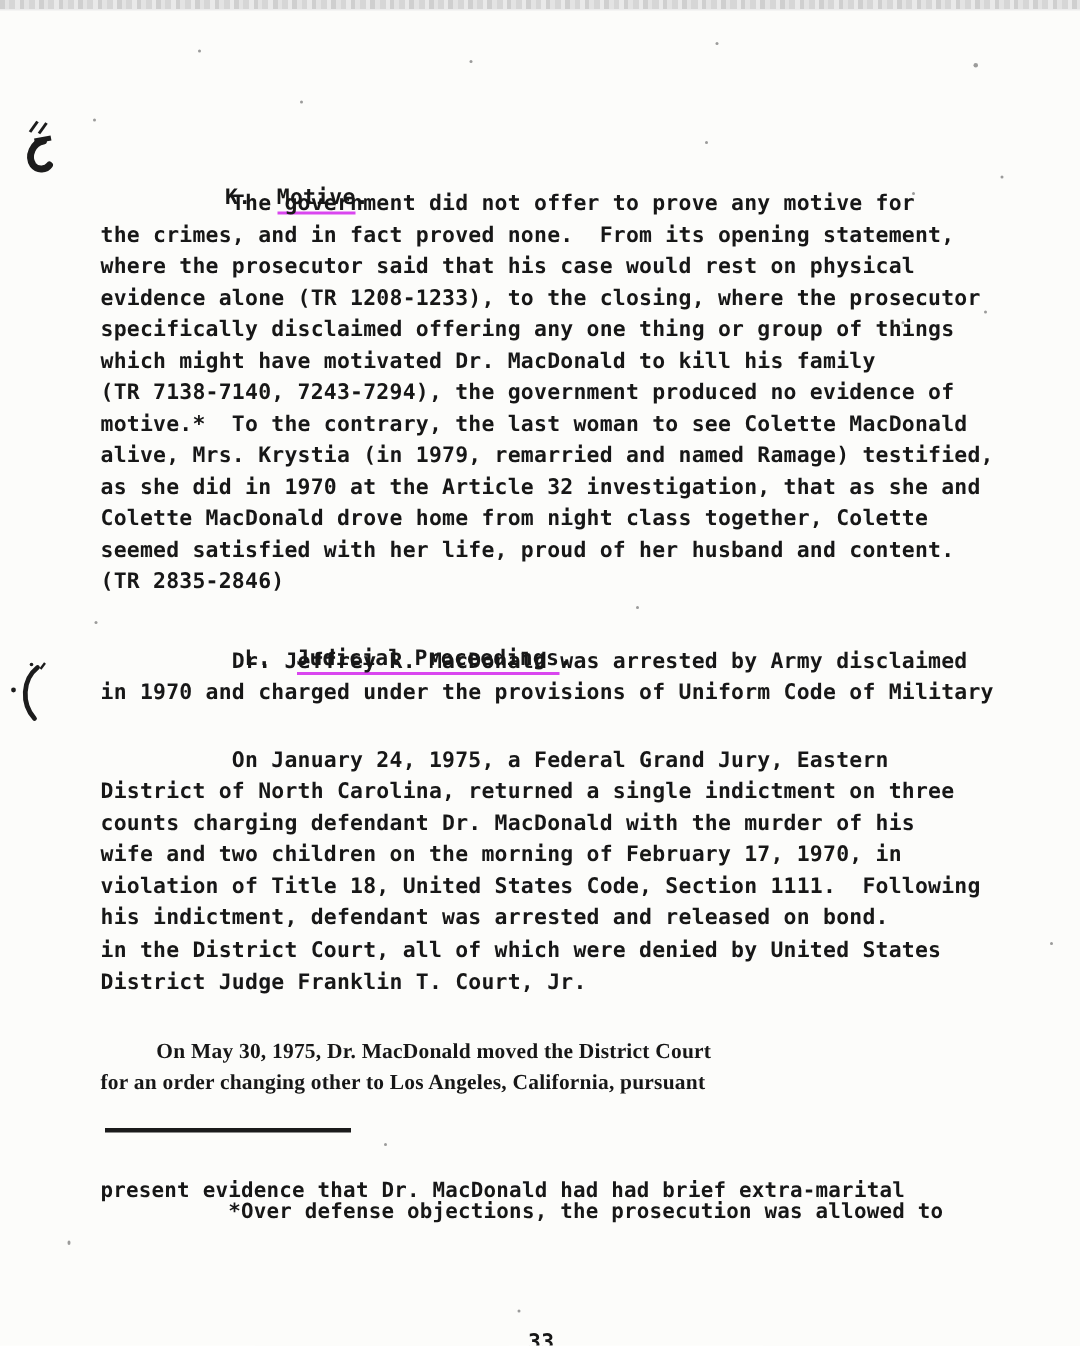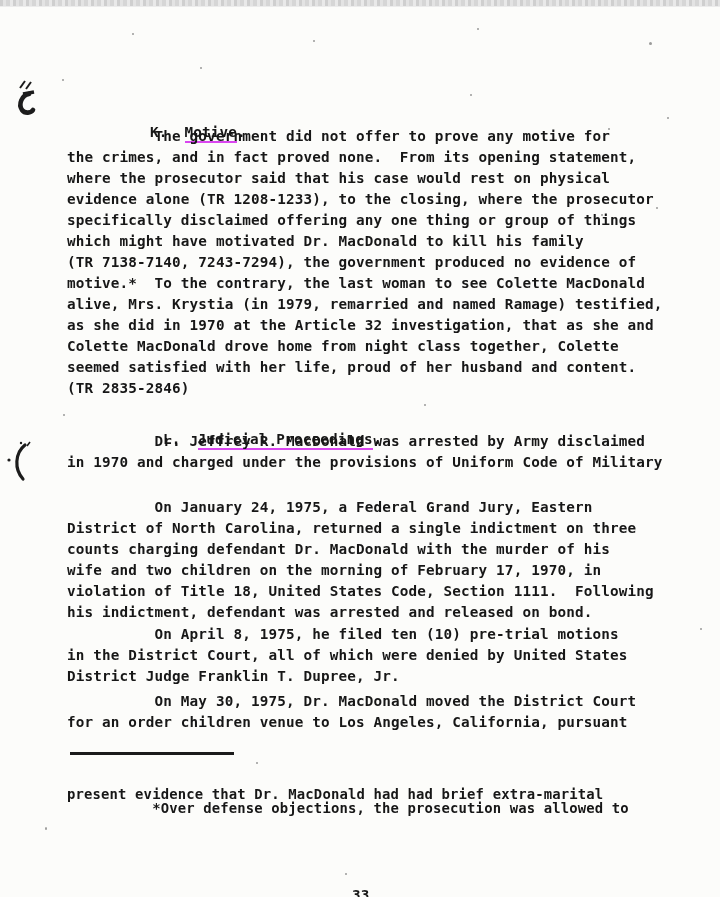--- a/index.html
+++ b/index.html
@@ -100,22 +100,22 @@
   </div>
 
   <div class="tb" style="top:126px;"><div class="tline">          The government did not offer to prove any motive for</div><div class="tline">the crimes, and in fact proved none.  From its opening statement,</div><div class="tline">where the prosecutor said that his case would rest on physical</div><div class="tline">evidence alone (TR 1208-1233), to the closing, where the prosecutor</div><div class="tline">specifically disclaimed offering any one thing or group of things</div><div class="tline">which might have motivated Dr. MacDonald to kill his family</div><div class="tline">(TR 7138-7140, 7243-7294), the government produced no evidence of</div><div class="tline">motive.*  To the contrary, the last woman to see Colette MacDonald</div><div class="tline">alive, Mrs. Krystia (in 1979, remarried and named Ramage) testified,</div><div class="tline">as she did in 1970 at the Article 32 investigation, that as she and</div><div class="tline">Colette MacDonald drove home from night class together, Colette</div><div class="tline">seemed satisfied with her life, proud of her husband and content.</div><div class="tline">(TR 2835-2846)</div></div>
 
   <div class="heading" style="top:408px; left:128px;">
     <span class="hlabel">L.</span><span class="u">Judicial Proceedings</span><span>.</span>
   </div>
 
   <div class="tb" style="top:431px;"><div class="tline">          Dr. Jeffrey R. MacDonald was arrested by Army disclaimed</div><div class="tline">in 1970 and charged under the provisions of Uniform Code of Military</div></div>
   <div class="tb" style="top:497px;"><div class="tline">          On January 24, 1975, a Federal Grand Jury, Eastern</div><div class="tline">District of North Carolina, returned a single indictment on three</div><div class="tline">counts charging defendant Dr. MacDonald with the murder of his</div><div class="tline">wife and two children on the morning of February 17, 1970, in</div><div class="tline">violation of Title 18, United States Code, Section 1111.  Following</div><div class="tline">his indictment, defendant was arrested and released on bond.</div></div>
-  <div class="tb" style="top:624px;"><div class="tline">          On April 8, 1975, he filed ten (10) pre-trial motions</div><div class="tline">in the District Court, all of which were denied by United States</div><div class="tline">District Judge Franklin T. Dupree, Jr.</div></div>
-  <div class="tb" style="top:691px;"><div class="tline">          On May 30, 1975, Dr. MacDonald moved the District Court</div><div class="tline">for an order children venue to Los Angeles, California, pursuant</div></div>
+  <div class="tb" style="top:624px;"><div class="tline">in the District Court, all of which were denied by United States</div><div class="tline">District Judge Franklin T. Court, Jr.</div></div>
+  <div class="tb" style="top:691px;font-family:Liberation Serif, serif;"><div class="tline">          On May 30, 1975, Dr. MacDonald moved the District Court</div><div class="tline">for an order changing other to Los Angeles, California, pursuant</div></div>
 
   <div class="fnsep"></div>
   <div class="fnblock">
     <div><div class="tline">present evidence that Dr. MacDonald had had brief extra-marital</div><div class="tline">          *Over defense objections, the prosecution was allowed to</div></div>
     
   </div>
 
   <div class="pagenum">33</div>
 
   <div class="speck" style="left:132px; top:33px;  width:2px; height:2px;"></div>

